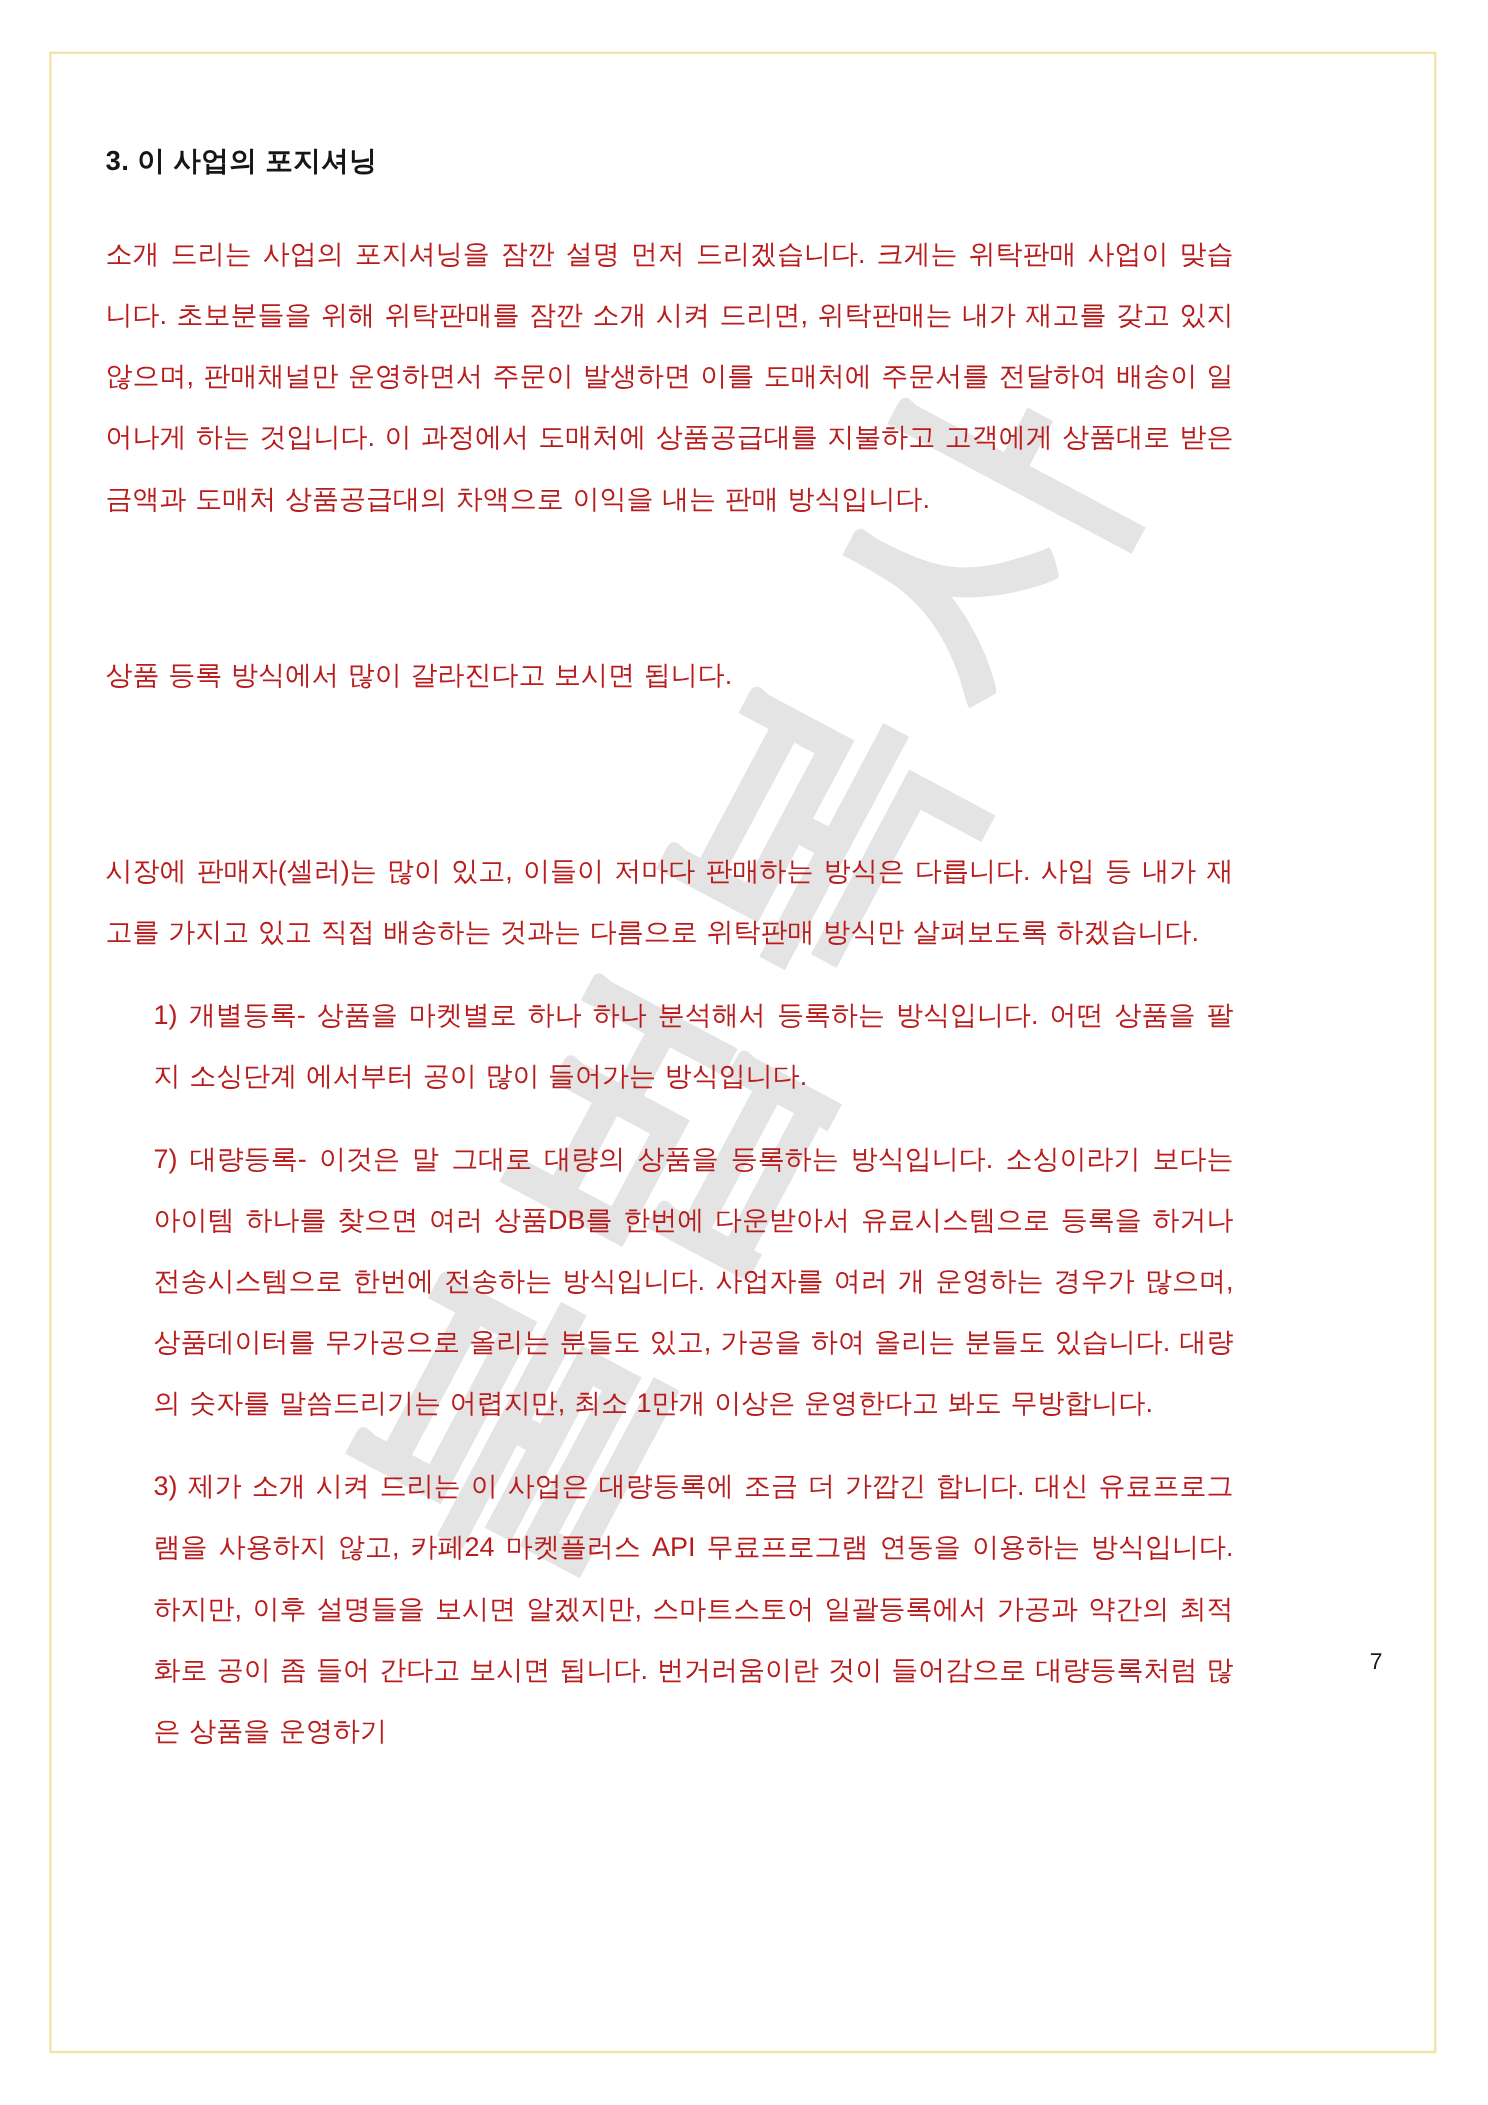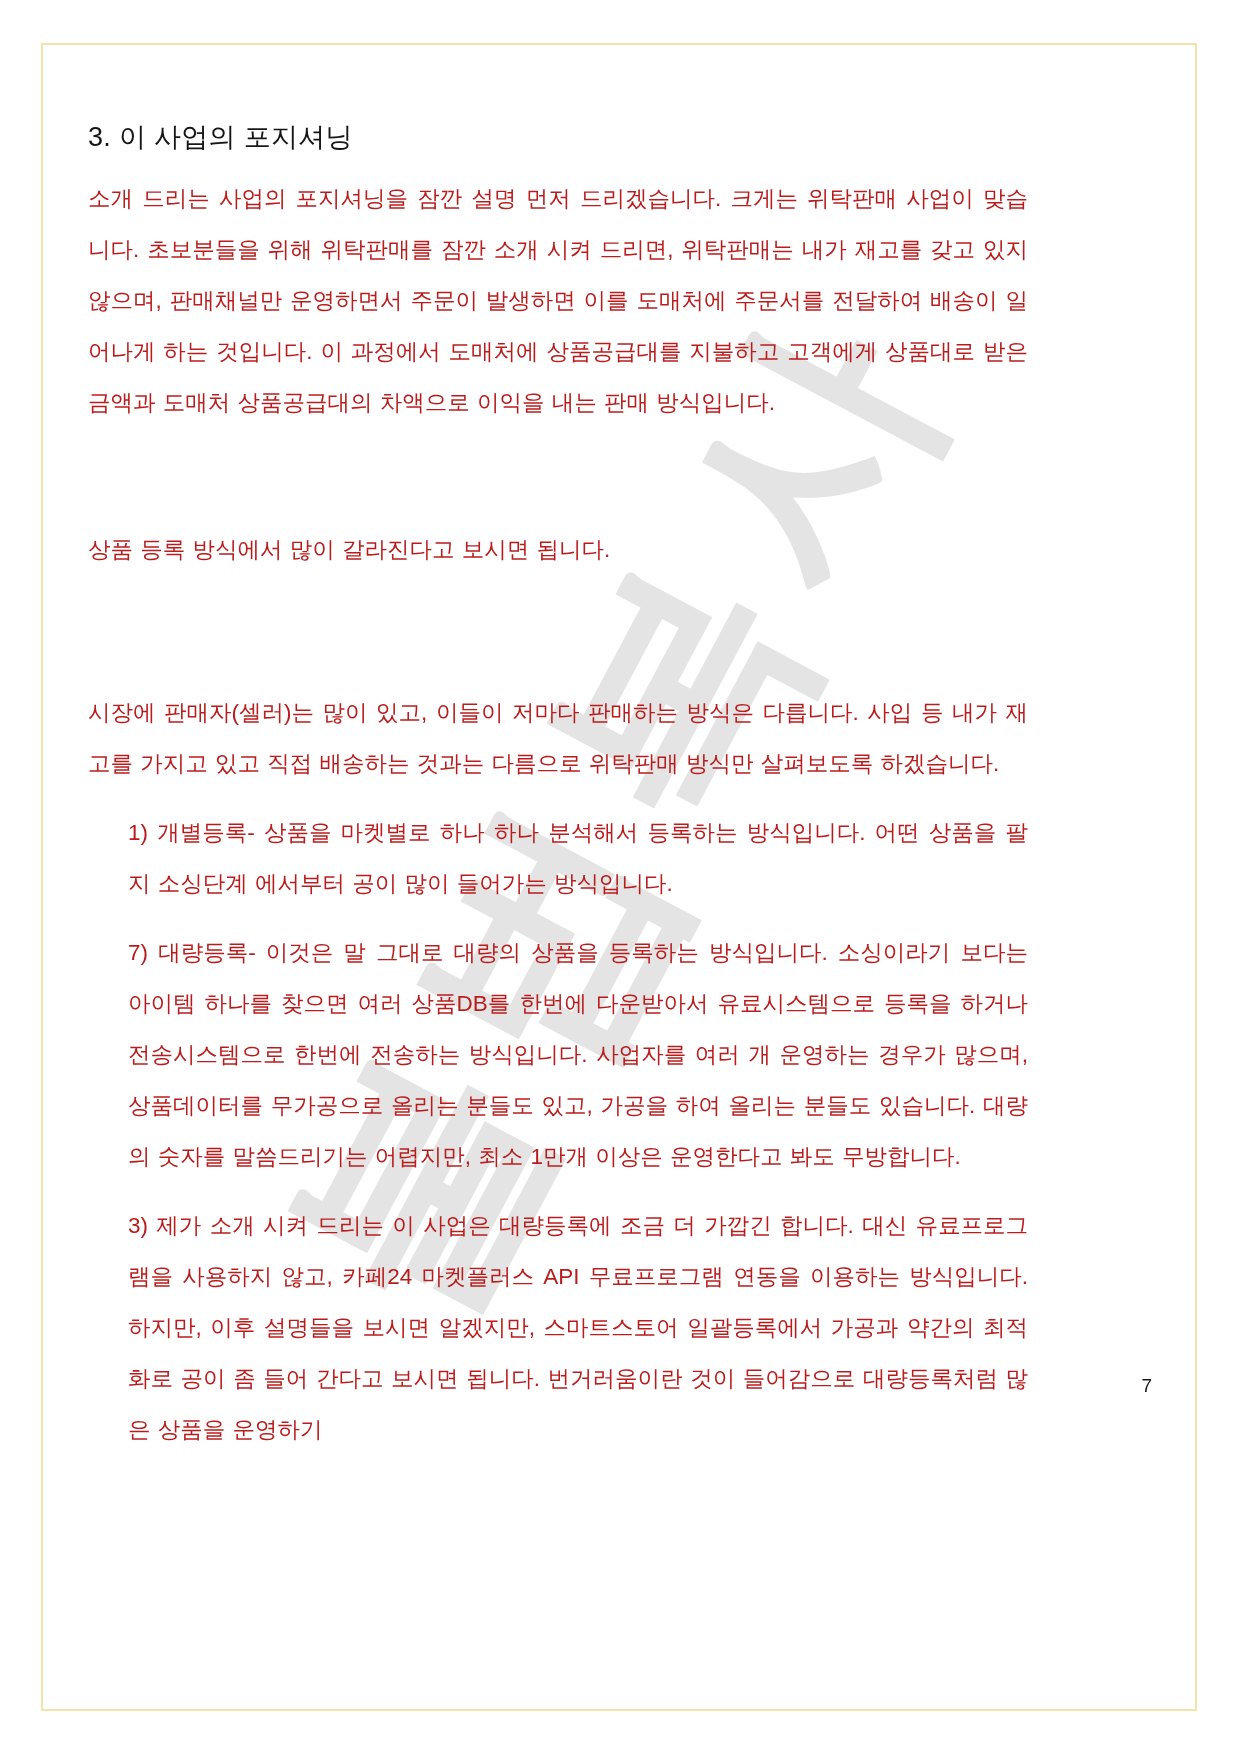--- a/index.html
+++ b/index.html
@@ -64,24 +64,24 @@
   
   #content {
     position: absolute;
     left: 88px;
     top: 120px;
     width: 940px;
     z-index: 3;
   }
 
   h1.doc-heading {
-    font-size: 27px;
-    font-weight: 400;
+    font-size: 23px;
+    font-weight: 700;
     color: #161616;
-    margin: 0 0 18px 0;
+    margin: 0 0 36px 0;
     letter-spacing: 0.3px;
     line-height: 1.3;
   }
 
   p.para {
     font-size: 22.5px;
     line-height: 51px;
     color: #b91c1c;
     margin: 0 0 0 0;
     text-align: justify;

